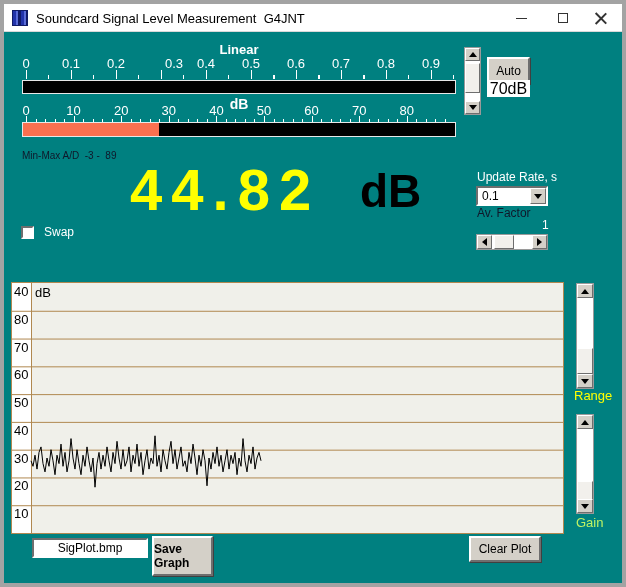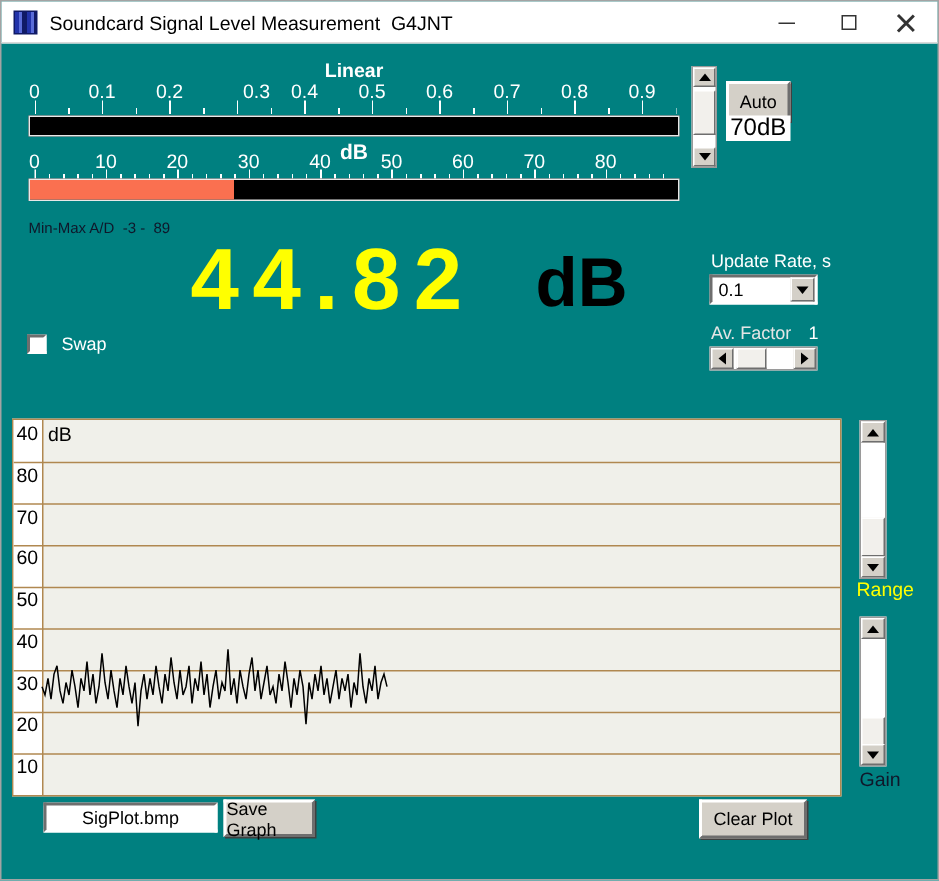--- a/index.html
+++ b/index.html
@@ -1,18 +1,18 @@
 <!DOCTYPE html>
 <html><head>
 <meta charset="utf-8">
 <style>
   * { box-sizing: border-box; margin: 0; padding: 0; }
   html,body { width:626px; height:587px; overflow:hidden; }
   body { font-family:"Liberation Sans", sans-serif; }
-  #window { position:relative; width:626px; height:587px; background:#008080; border:1px solid #a3a3a3; }
+  #window { position:relative; width:626px; height:587px; background:#008080; border:4px solid #a3a3a3; }
 
   
   #titlebar { position:absolute; left:0; top:0; width:100%; height:28px; background:#ffffff; border-bottom:1px solid #d9d9d9; }
   #app-icon { position:absolute; left:8px; top:6px; width:16px; height:16px;
     background: repeating-linear-gradient(90deg,#2233aa 0 3px,#5a6cd8 3px 5px,#101a66 5px 8px);
     border:1px solid #101a66; }
   #title-text { position:absolute; left:32px; top:7px; font-size:13px; color:#000; white-space:pre; }
   .caption-btn { position:absolute; top:0; width:34px; height:28px; display:flex; align-items:center; justify-content:center; }
   #min-btn { right:84px; } #max-btn { right:42px; } #close-btn { right:4px; }
   .glyph-min { width:11px; height:1px; background:#333; }
@@ -68,28 +68,28 @@
   #avfactor-hscroll .sb-right { right:0; top:0; width:15px; height:14px; }
 
   .side-label { position:absolute; font-size:13px; }
   #range-label { left:570px; top:384px; }
   #gain-label  { left:572px; top:511px; }
 
   
   .btn3d { position:absolute; background:#d4d0c8; border:2px solid; border-color:#ffffff #6e6e6e #6e6e6e #ffffff; box-shadow:1px 1px 0 #404040; font-size:12px; color:#000; display:flex; align-items:center; justify-content:center; font-family:"Liberation Sans",sans-serif; }
   #auto-btn { left:483px; top:53px; width:43px; height:27px; }
   #preset-btn { position:absolute; left:483px; top:76px; width:43px; height:17px; background:#fff; color:#000; font-size:16px; display:flex; align-items:center; justify-content:center; }
-  #save-btn { left:148px; top:532px; width:61px; height:25px; }
+  #save-btn { left:148px; top:532px; width:61px; height:40px;font-weight:bold; }
   #clear-btn { left:465px; top:532px; width:72px; height:26px; }
 
   #update-rate-label { position:absolute; left:473px; top:166px; color:#fff; font-size:12px; }
   #update-rate-combo { position:absolute; left:472px; top:182px; width:72px; height:20px; background:#fff; border:2px solid; border-color:#6e6e6e #fff #fff #6e6e6e; }
   #update-rate-value { position:absolute; left:4px; top:1px; font-size:12px; color:#000; }
   #combo-drop-btn { position:absolute; right:0; top:0; width:16px; height:16px; background:#d4d0c8; border:1px solid; border-color:#fff #6e6e6e #6e6e6e #fff; display:flex; align-items:center; justify-content:center; }
-  #av-factor-label { position:absolute; left:473px; top:214px; color:#e5e5e5; font-size:12px; }
+  #av-factor-label { position:absolute; left:473px; top:202px; color:#0f172a; font-size:12px; }
   #av-factor-value { position:absolute; left:538px; top:214px; color:#fff; font-size:12px; }
 
   
   #channel-block { position:absolute; left:8px; top:165px; width:86px; text-align:center; color:#fff; font-size:15px; line-height:24px; }
   #swap-box { position:absolute; left:17px; top:222px; width:13px; height:13px; background:#fff; border:2px solid; border-color:#6e6e6e #fff #fff #6e6e6e; }
   #swap-label { position:absolute; left:40px; top:221px; color:#fff; font-size:12px; }
   #reading-value { position:absolute; left:126px; top:152px; font-size:58px; font-weight:bold; letter-spacing:9px; }
   #reading-unit { position:absolute; left:356px; top:160px; font-size:46px; font-weight:bold; color:#000; }
 
   
@@ -236,19 +236,19 @@
   <div class="side-label" id="range-label" style="color: rgb(255, 255, 0);">Range</div>
   <div class="vscroll" id="gain-vscroll">
     <div class="sb-btn sb-up">
         <div class="tri-up"></div>
       </div>
     <div class="sb-thumb"></div>
     <div class="sb-btn sb-down">
         <div class="tri-down"></div>
       </div>
   </div>
-  <div class="side-label" id="gain-label" style="color: #0f172a;">Gain</div>
+  <div class="side-label" id="gain-label" style="color: #bef264;">Gain</div>
 
   <input id="filename-input" value="SigPlot.bmp" style="">
   <div class="btn3d" id="save-btn">Save Graph</div>
   <div class="btn3d" id="clear-btn">Clear Plot</div>
 
 </div>
 
 </body></html>

